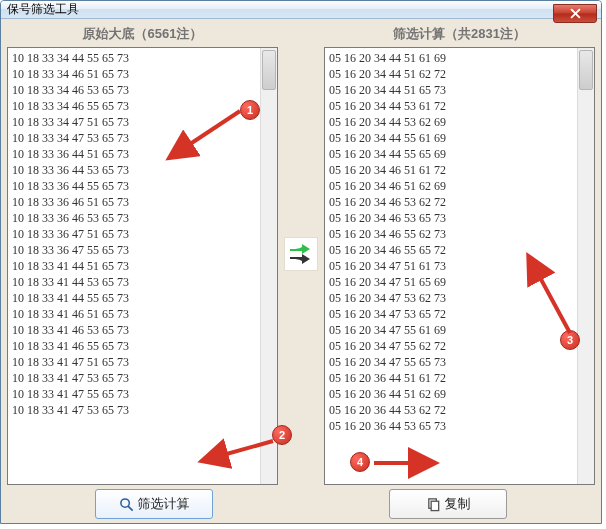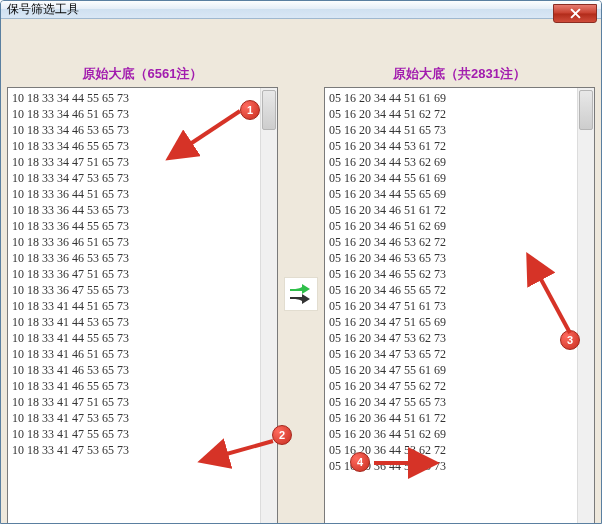--- a/index.html
+++ b/index.html
@@ -16,21 +16,20 @@
   
   .window {
     width: 602px;
     height: 524px;
     border: 1px solid #5a7fa0;
     background: #eee8dc;
     display: flex;
     flex-direction: column;
     border-radius: 4px 4px 0 0;
     overflow: hidden;
-    gap: 40px;
   }
   .titlebar {
     height: 28px;
     background: linear-gradient(#fdfefe, #e6eef7 45%, #cfe0f0 46%, #d9e7f5);
     border-bottom: 1px solid #9fb8cf;
     display: flex;
     align-items: center;
     padding: 0 6px;
     position: relative;
   }
@@ -73,21 +72,21 @@
   .col {
     flex: 1;
     display: flex;
     flex-direction: column;
     padding: 0 4px;
   }
   .col-header {
     text-align: center;
     font-size: 13px;
     font-weight: bold;
-    color: #a21caf;
+    color: #737373;
     padding: 2px 0 4px 0;
   }
   .listbox {
     flex: 1;
     border: 1px solid #7a7a7a;
     background: #fff;
     font-family: Liberation Serif, serif;
     font-size: 12px;
     line-height: 16px;
     color: #333;
@@ -254,21 +253,21 @@
         <div class="swap-icon">
           <svg width="26" height="22" viewBox="0 0 26 22">
             <path d="M2 6 C8 6 10 6 14 4 L14 1 L22 6 L14 11 L14 8 C10 8 8 8 2 8" fill="#2fbf4a"></path>
             <path d="M2 16 C8 16 10 16 14 18 L14 21 L22 16 L14 11 L14 14 C10 14 8 14 2 14" fill="#333"></path>
           </svg>
         </div>
       </div>
 
       <div class="col">
         <div class="col-header">
-          <span>原始大底（共</span><span>2831</span><span>注）</span>
+          <span>筛选计算（共</span><span>2831</span><span>注）</span>
         </div>
         <div class="listbox" id="right-list"><div>05 16 20 34 44 51 61 69
 05 16 20 34 44 51 62 72
 05 16 20 34 44 51 65 73
 05 16 20 34 44 53 61 72
 05 16 20 34 44 53 62 69
 05 16 20 34 44 55 61 69
 05 16 20 34 44 55 65 69
 05 16 20 34 46 51 61 72
 05 16 20 34 46 51 62 69

